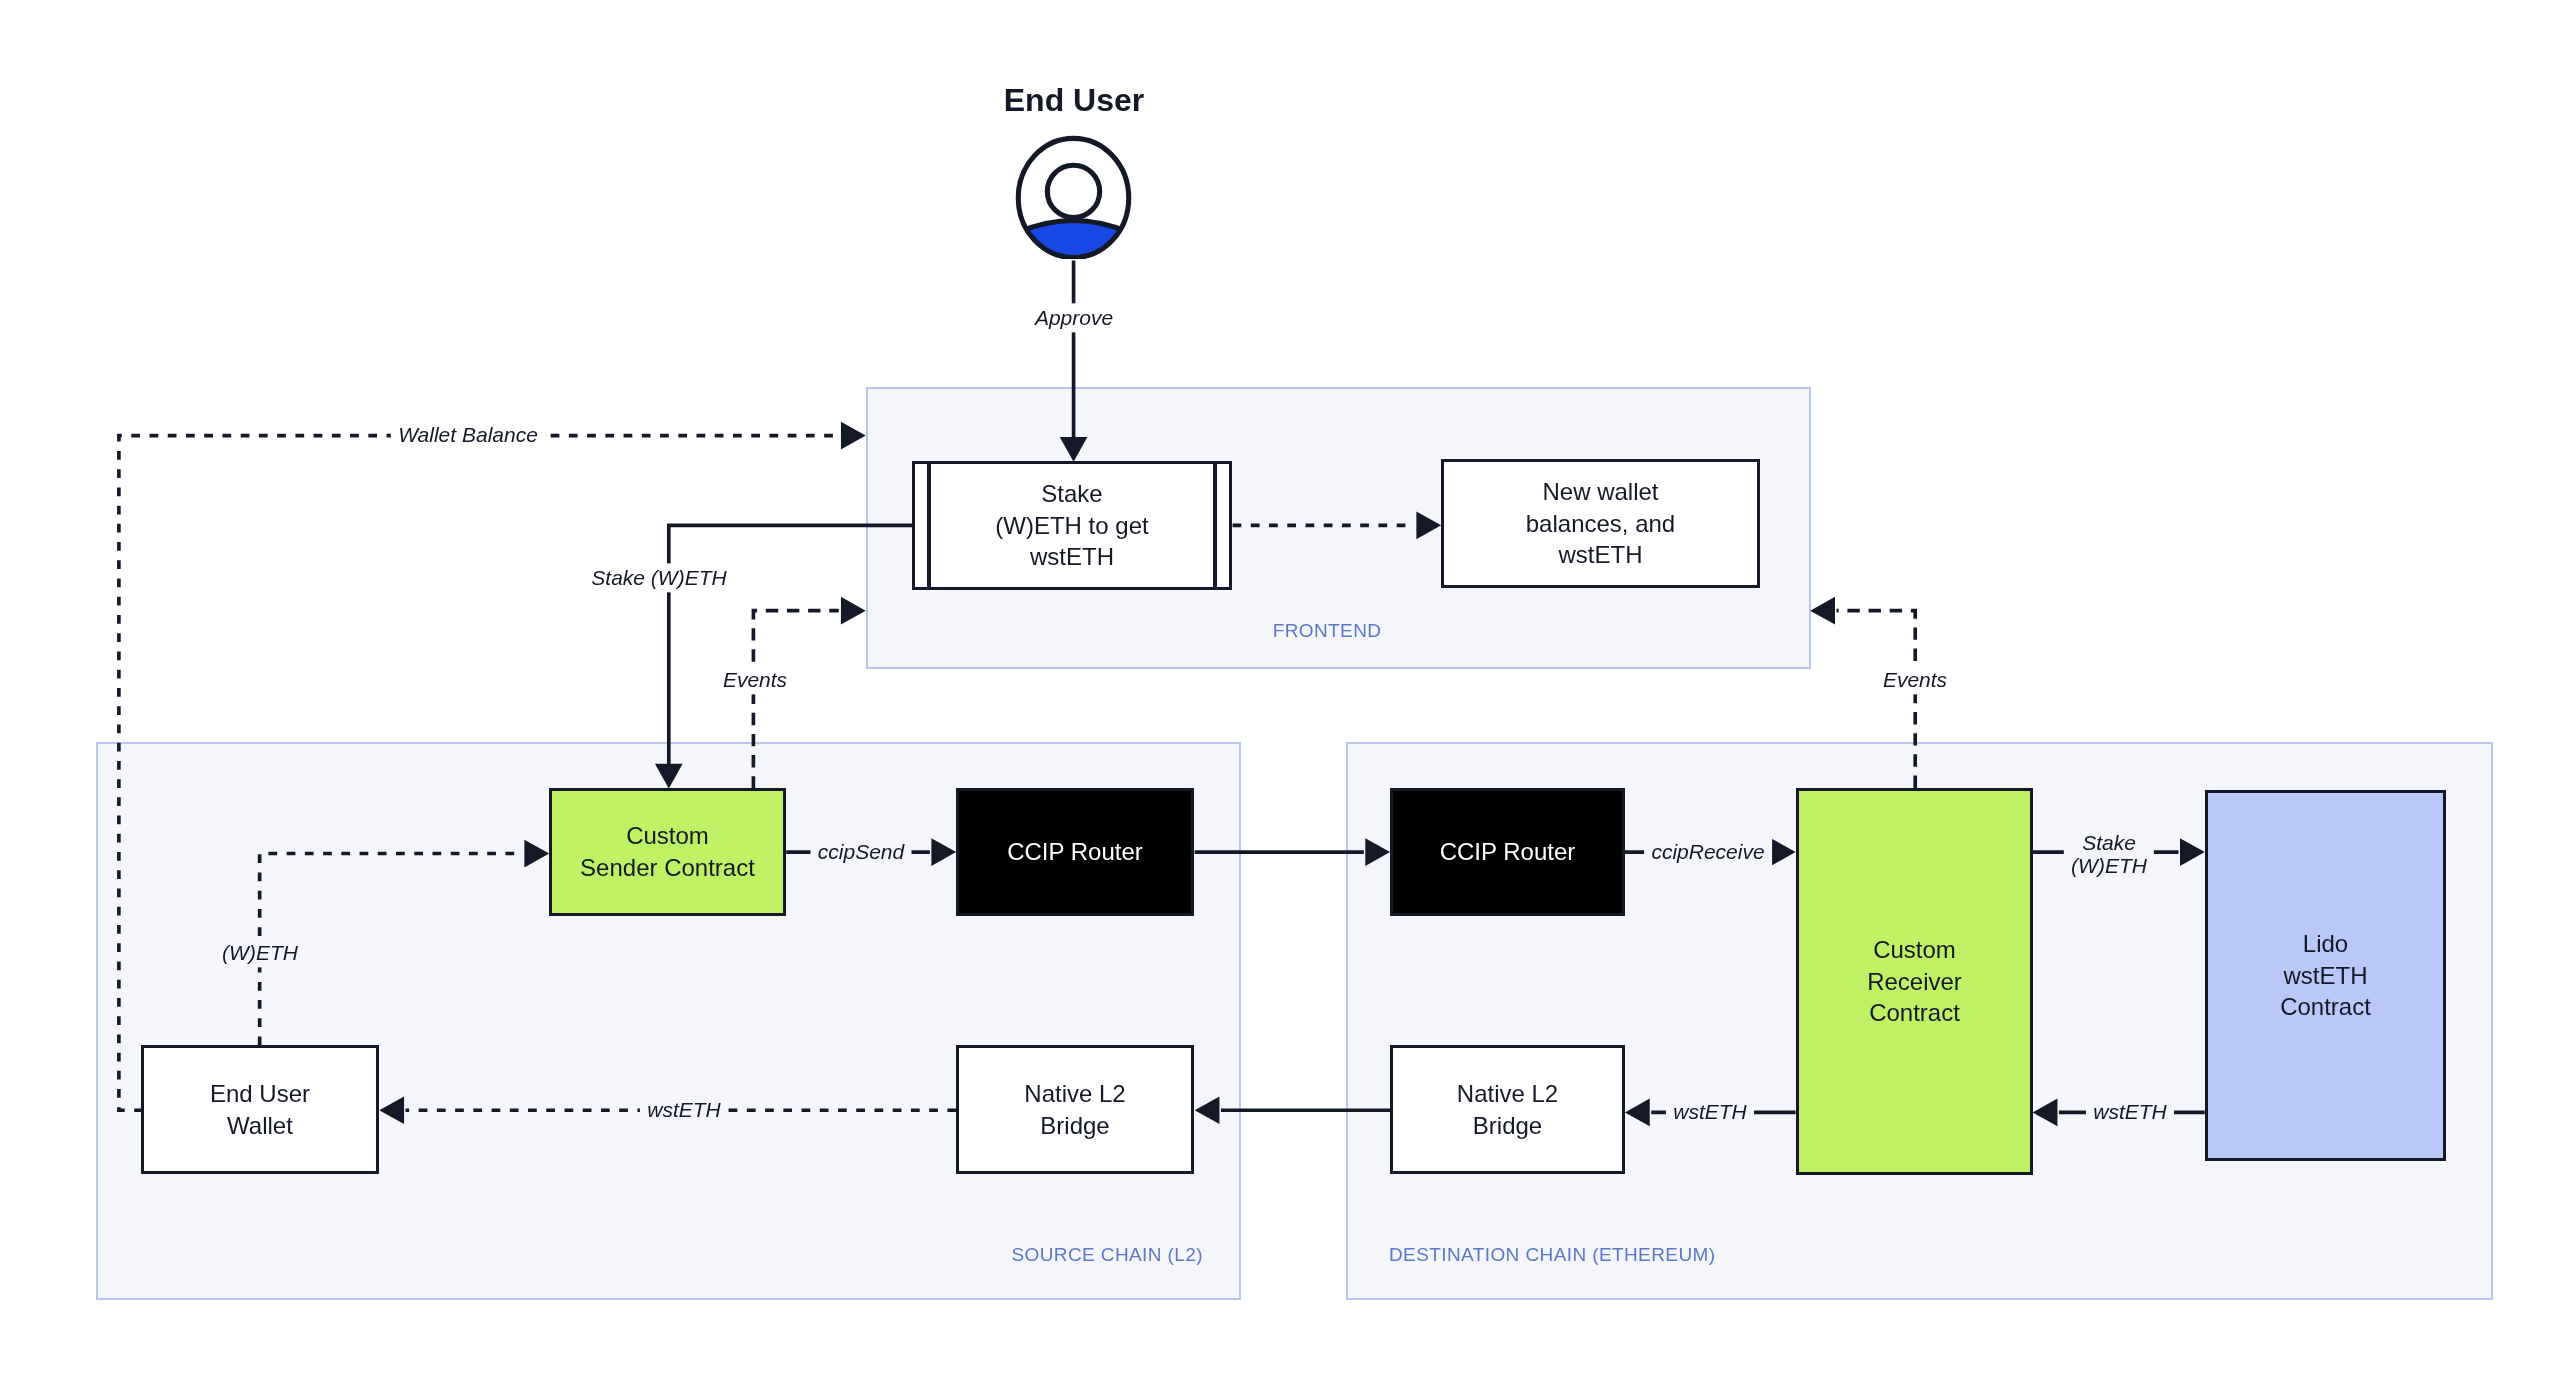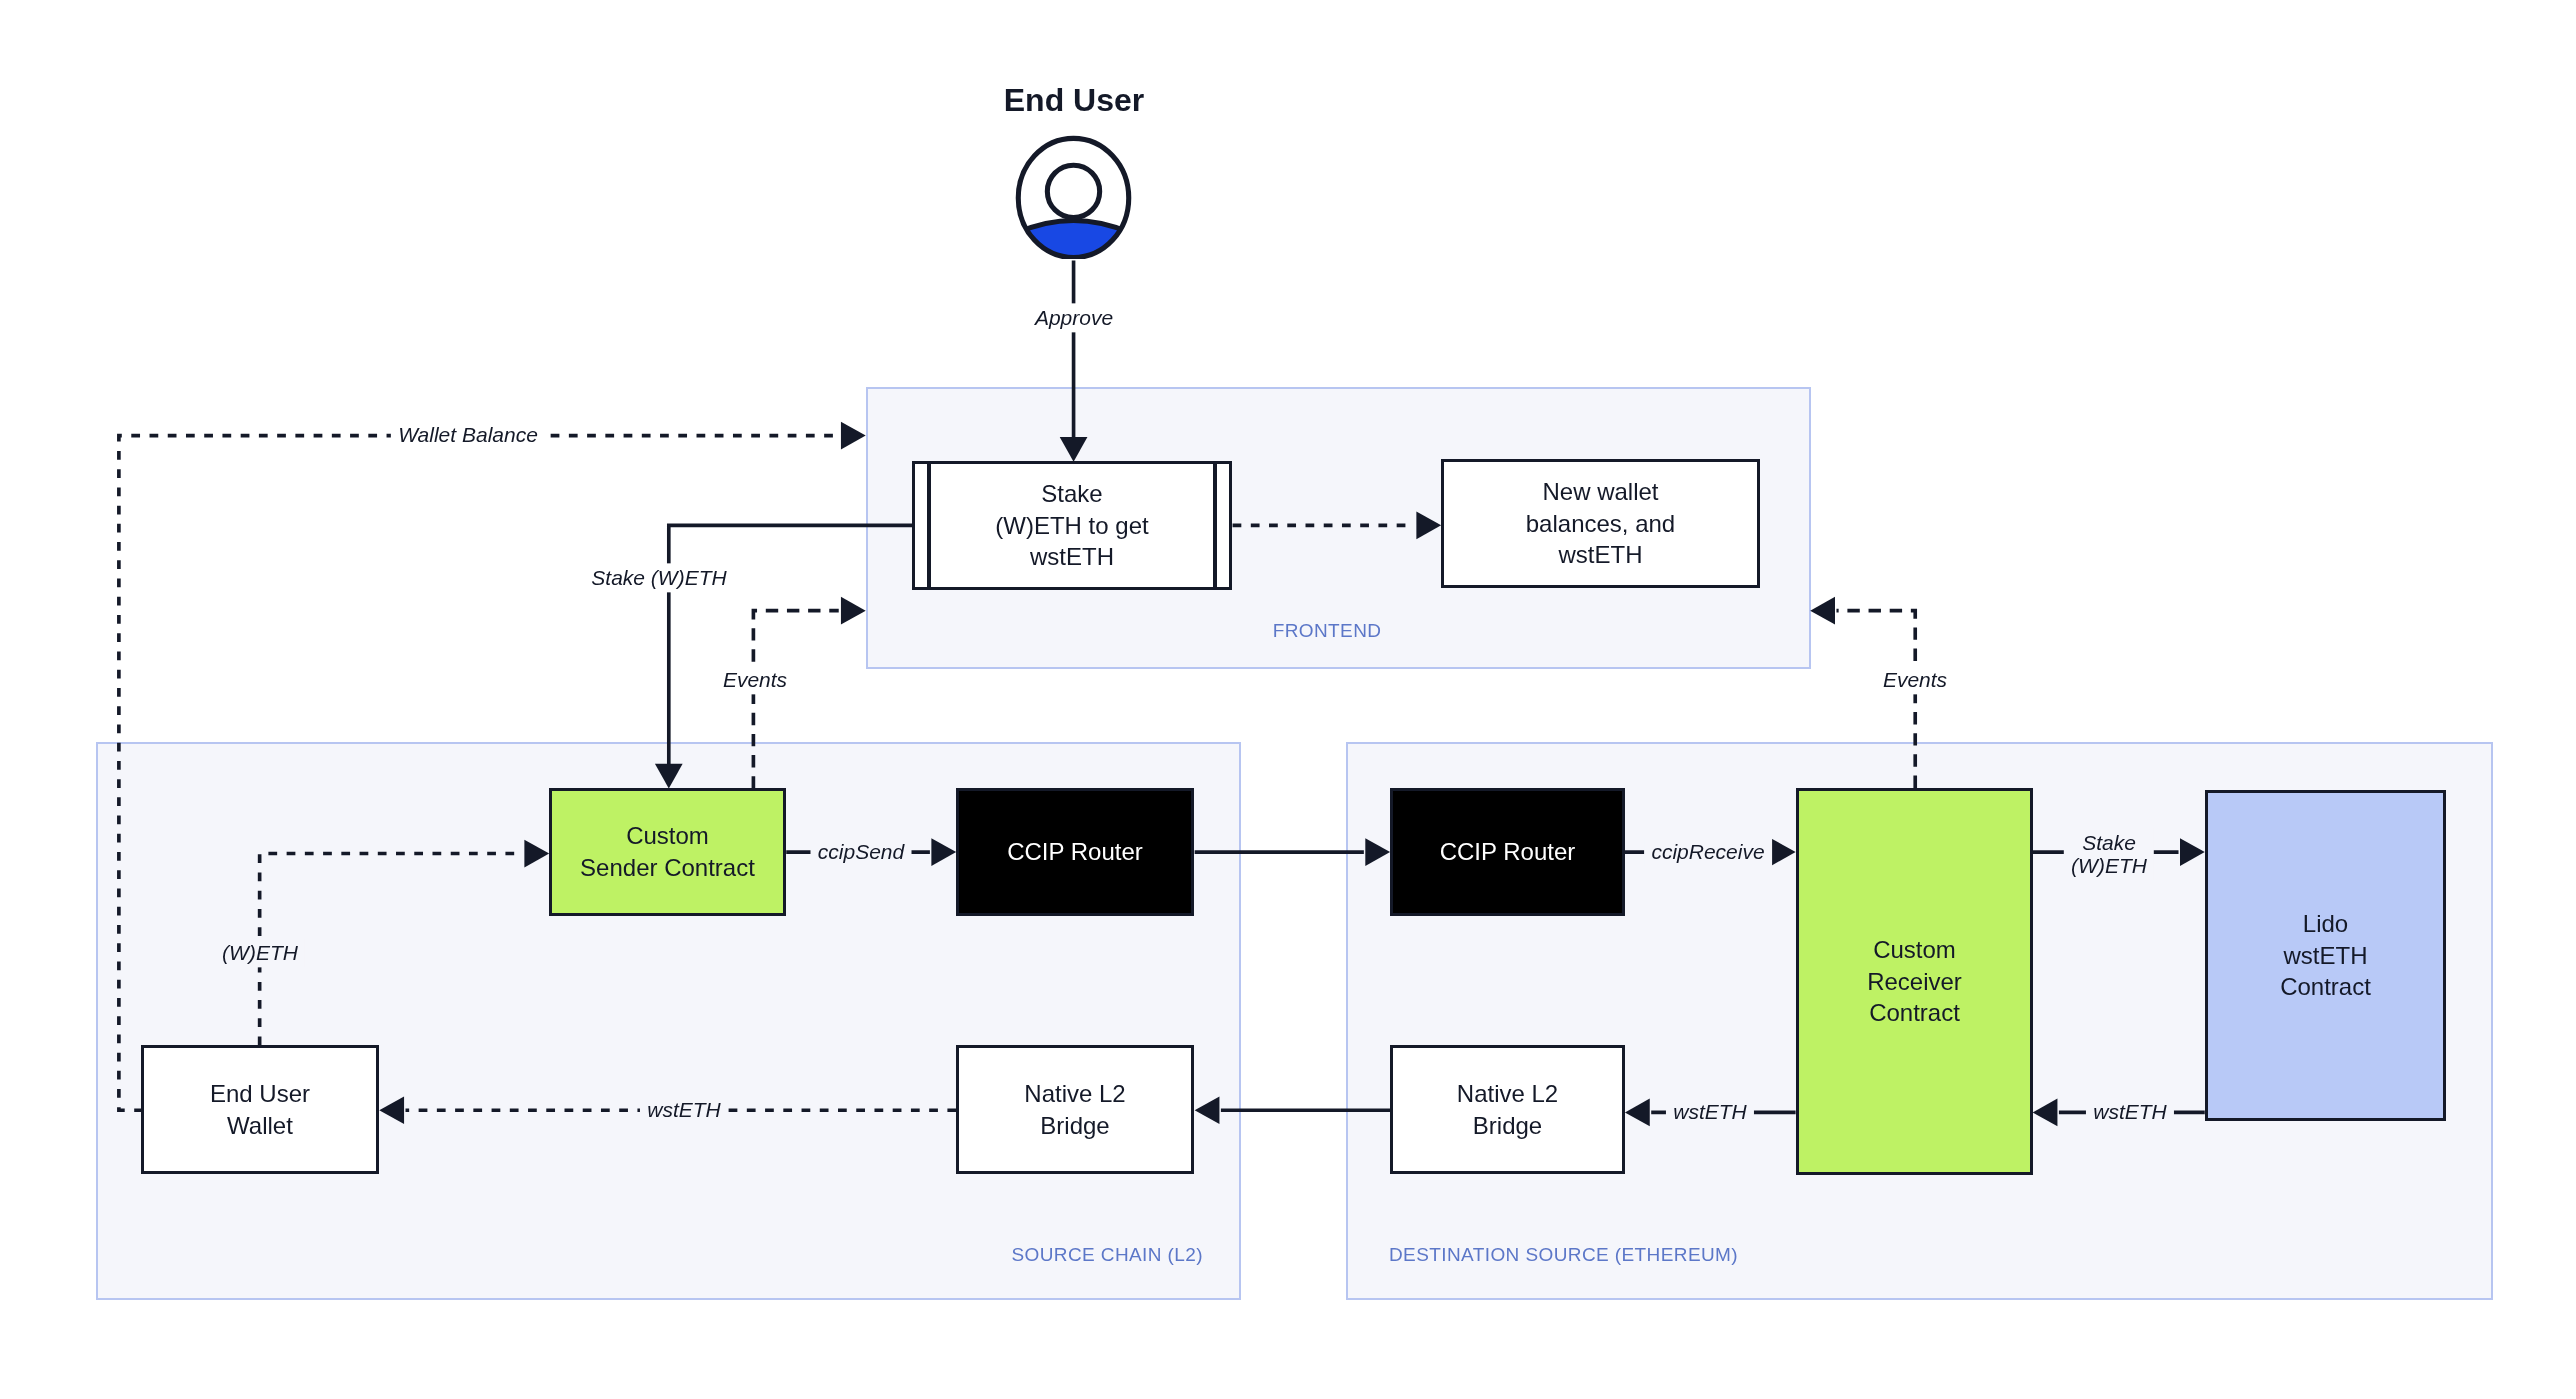--- a/index.html
+++ b/index.html
@@ -53,21 +53,21 @@
 <body>
 
 <div class="canvas">
 
   <div class="container" style="left:866px;top:387px;width:945px;height:282px;"></div>
   <div class="container" style="left:96px;top:742px;width:1145px;height:558px;"></div>
   <div class="container" style="left:1346px;top:742px;width:1147px;height:558px;"></div>
 
   <div class="container-label" style="left:1327px;top:620px;transform:translateX(-50%);">FRONTEND</div>
   <div class="container-label" style="right:1373px;top:1244px;text-align:right;">SOURCE CHAIN (L2)</div>
-  <div class="container-label" style="left:1389px;top:1244px;">DESTINATION SOURCE (ETHEREUM)</div>
+  <div class="container-label" style="left:1389px;top:1244px;">DESTINATION CHAIN (ETHEREUM)</div>
 
   <svg class="edges" width="2576" height="1400" viewBox="0 0 3532 1919">
 
     <path class="edge" d="M1472 357 V601"></path>
     <polygon class="arrowhead" points="1472,633 1453,599 1491,599"></polygon>
 
     <path class="edge dashed" d="M196 1522 H163 V597 H1150"></path>
     <polygon class="arrowhead" points="1187,597 1153,578 1153,616"></polygon>
 
     <path class="edge" d="M1251 720 H917 V1049"></path>
@@ -139,21 +139,21 @@
 Wallet</div>
   <div class="node" style="left:956px;top:1045px;width:238px;height:129px;">Native L2
 Bridge</div>
 
   <div class="node blue" style="left:1390px;top:788px;width:235px;height:128px;">CCIP Router</div>
   <div class="node yellow" style="left:1796px;top:788px;width:237px;height:387px;">Custom
 Receiver
 Contract</div>
   <div class="node" style="left:1390px;top:1045px;width:235px;height:129px;">Native L2
 Bridge</div>
-  <div class="node lilac" style="left:2205px;top:790px;width:241px;height:331px;">Lido
+  <div class="node lilac" style="left:2205px;top:790px;width:241px;height:371px;">Lido
 wstETH
 Contract</div>
 
   <div class="edge-label" style="left:1074px;top:318px;">Approve</div>
   <div class="edge-label" style="left:468px;top:435px;">Wallet Balance</div>
   <div class="edge-label" style="left:659px;top:578px;">Stake (W)ETH</div>
   <div class="edge-label" style="left:755px;top:680px;">Events</div>
   <div class="edge-label" style="left:1915px;top:680px;">Events</div>
   <div class="edge-label on-panel" style="left:861px;top:852px;">ccipSend</div>
   <div class="edge-label on-panel" style="left:1708px;top:852px;">ccipReceive</div>

